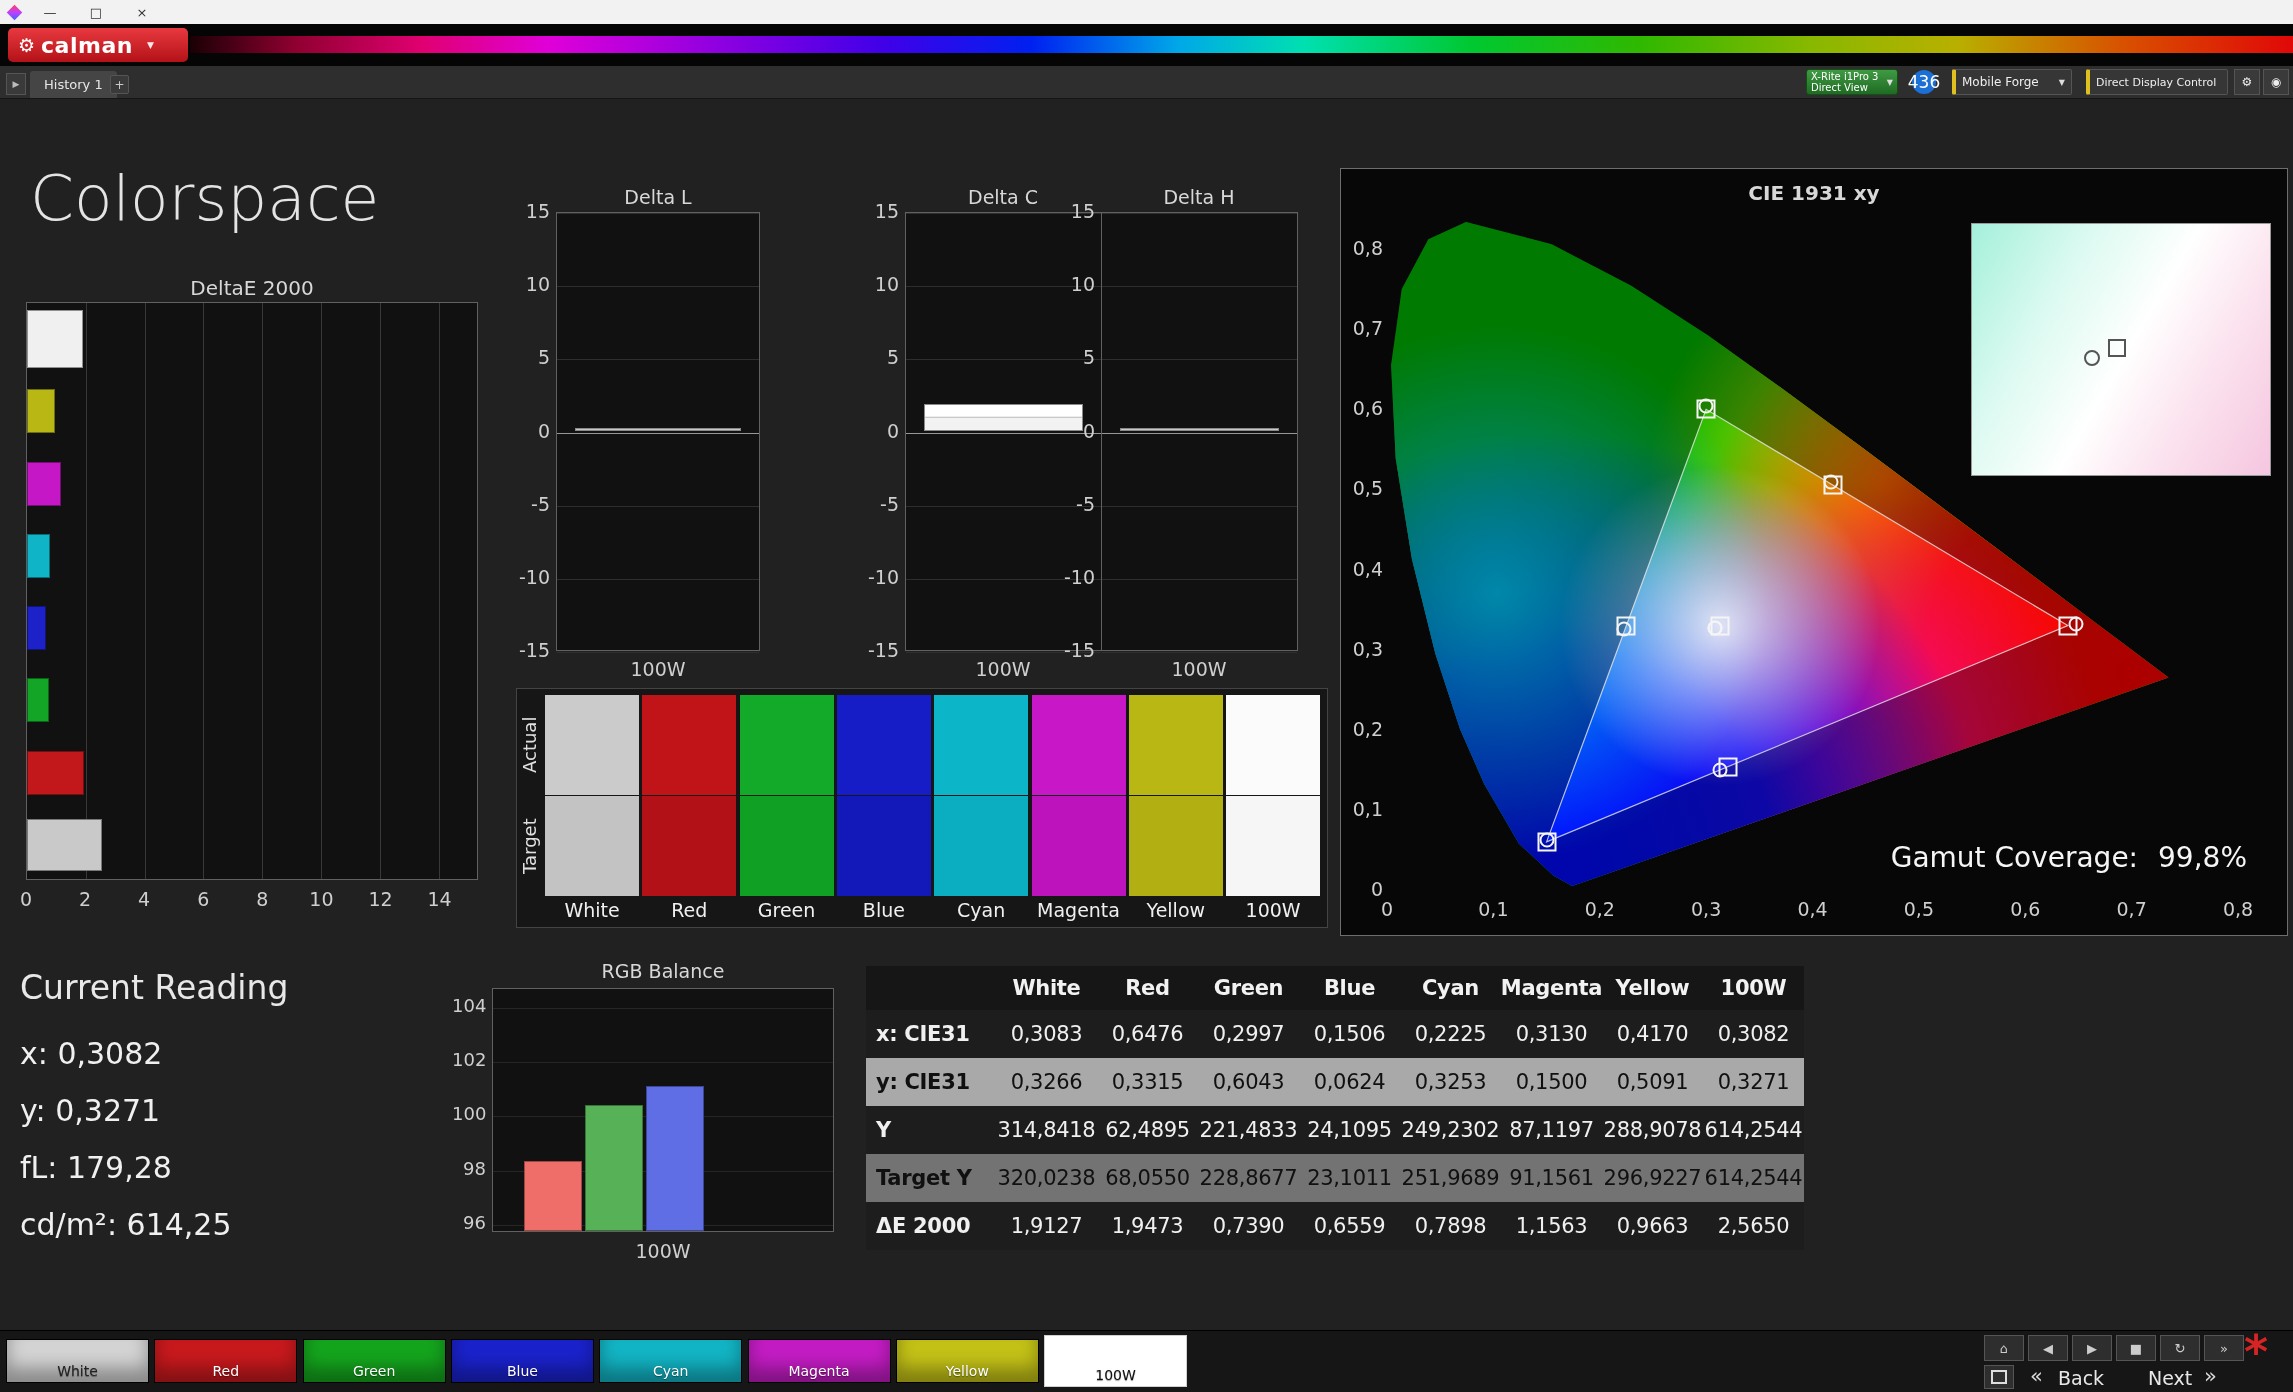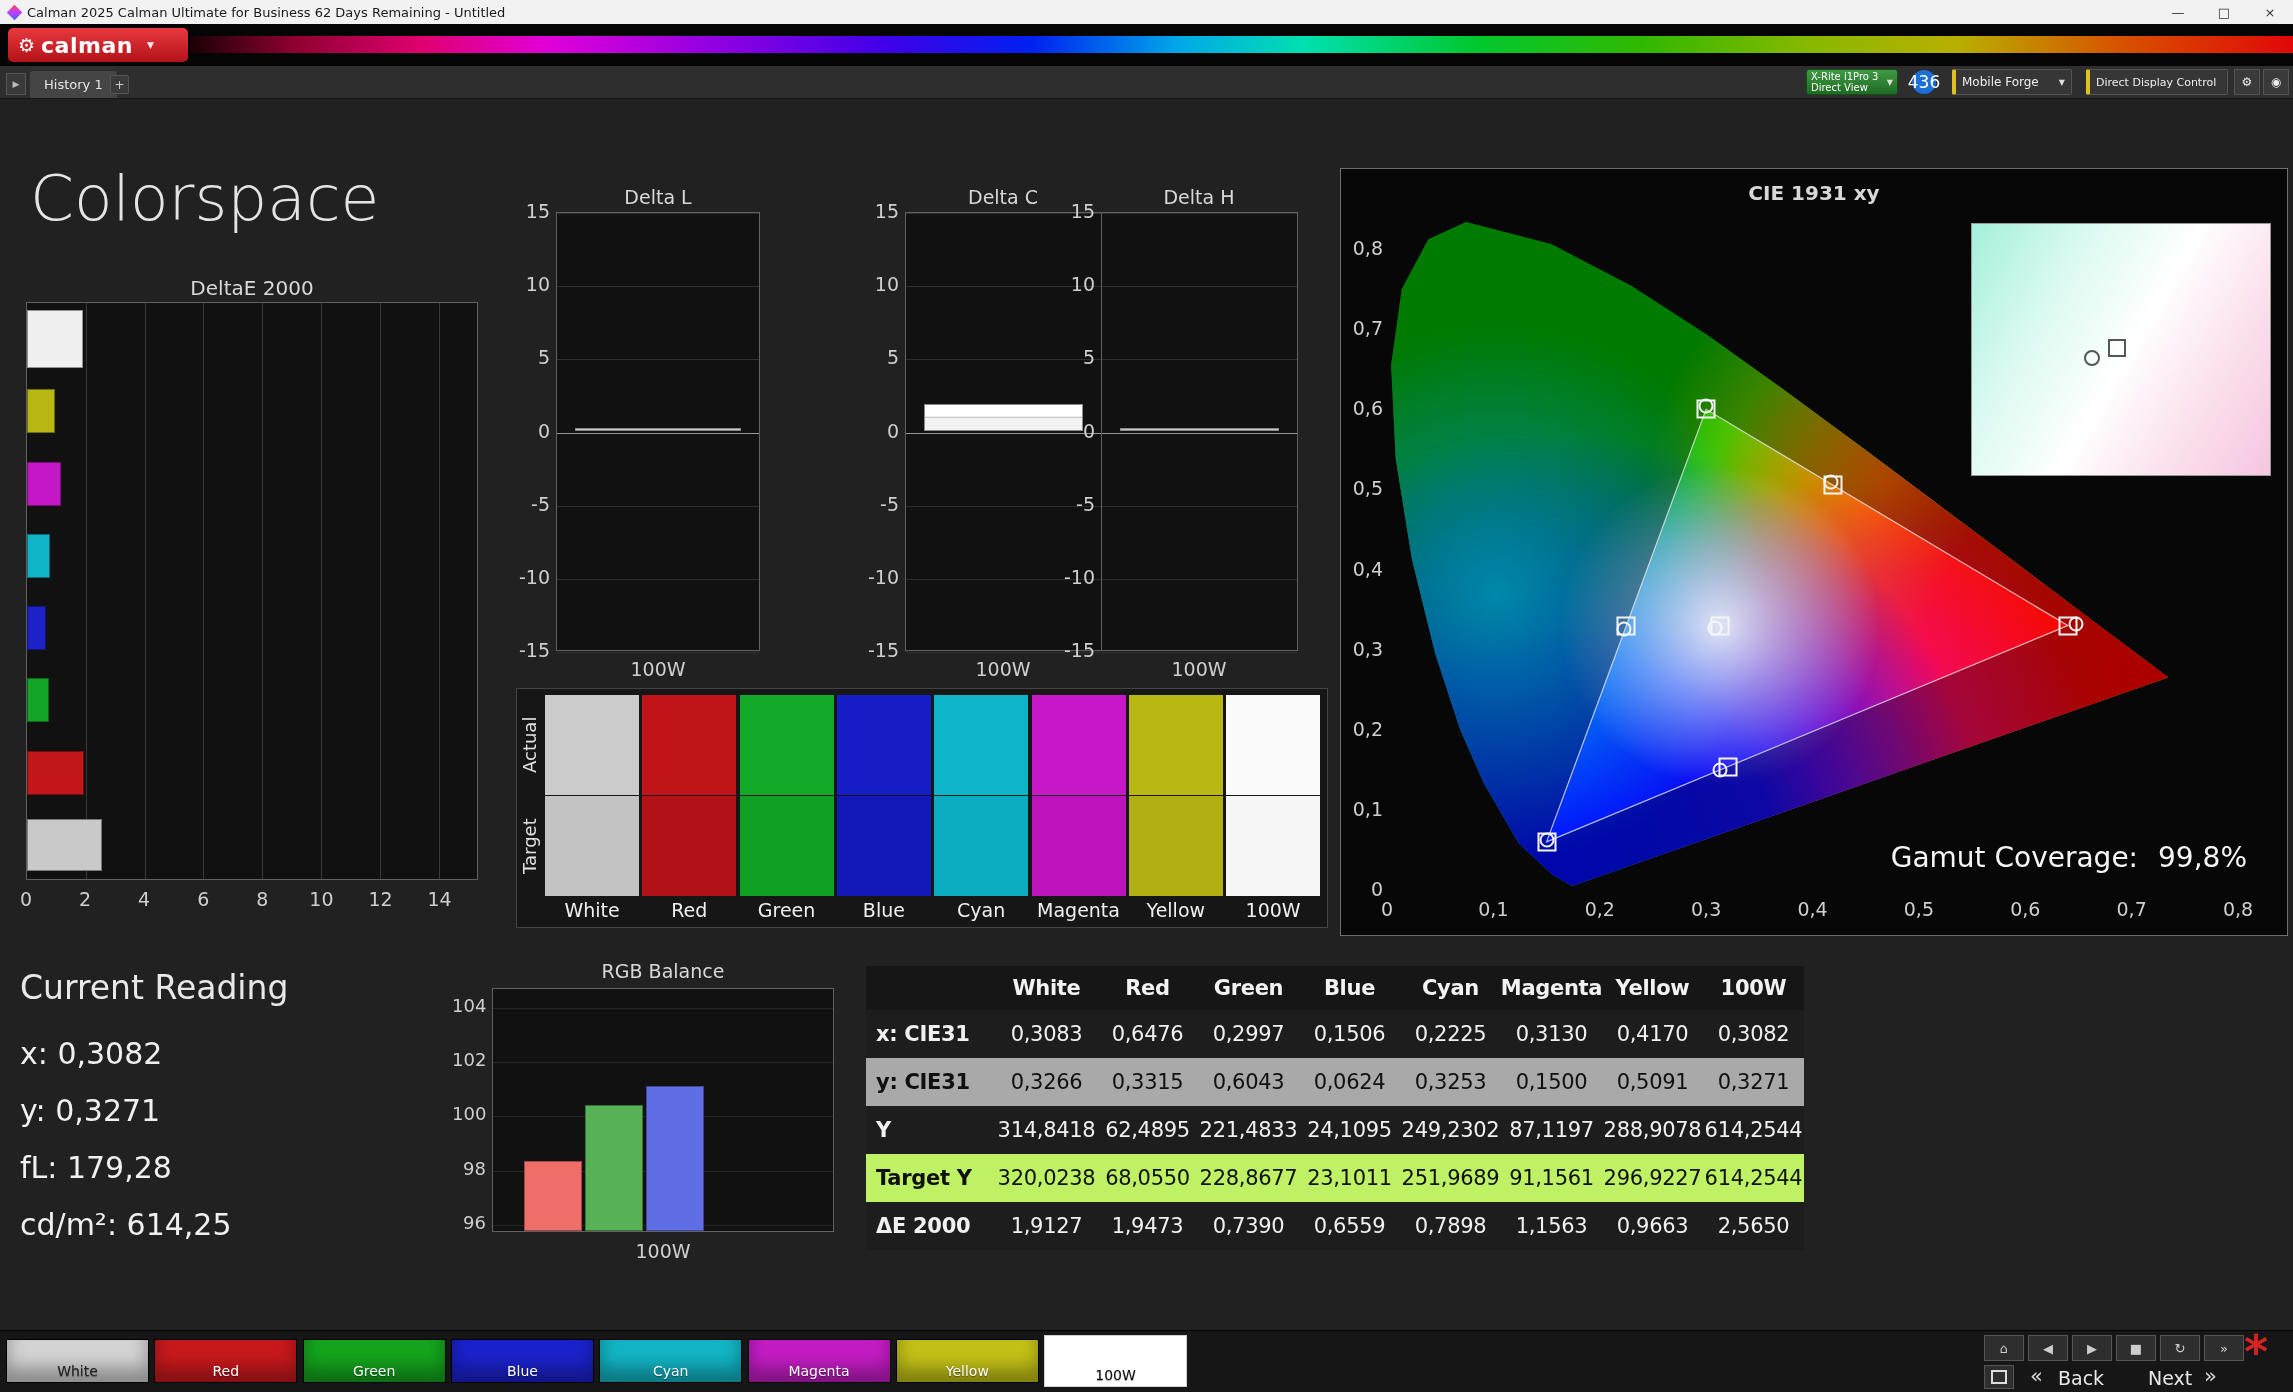--- a/index.html
+++ b/index.html
@@ -79,40 +79,39 @@
   .inset-square{position:absolute;width:14px;height:14px;border:2px solid #555;transform:translate(-50%,-50%);}
   #gamut-line{position:absolute;right:40px;top:672px;font-size:28px;color:#f5f5f5;display:flex;gap:20px;}
 
   
   #meas-table{position:absolute;left:866px;top:966px;display:grid;grid-template-columns:130px repeat(8,101px);font-size:21px;}
   .mcell{height:48px;display:flex;align-items:center;justify-content:center;letter-spacing:-0.3px;}
   .mhead{height:44px;font-weight:bold;background:#161616;color:#f2f2f2;}
   .mlabel{justify-content:flex-start;padding-left:10px;box-sizing:border-box;font-weight:bold;}
   .rdark{background:#1d1d1d;color:#f0f0f0;}
   .rlight{background:#a9a9a9;color:#101010;}
-  .rlight2{background:#bef264;color:#101010;}
+  .rlight2{background:#737373;color:#101010;}
 
   
   #bottombar{position:absolute;left:0;top:1330px;width:2293px;height:62px;background:#161616;border-top:1px solid #000;}
   .cbtn{position:absolute;top:8px;width:143px;height:44px;border:1px solid #000;box-sizing:border-box;box-shadow:inset 0 -14px 18px rgba(0,0,0,0.35);}
   .cbtn.sel{top:4px;height:52px;border:1px solid #d0d0d0;box-shadow:none;}
   .cbtn-label{position:absolute;bottom:3px;width:100%;text-align:center;font-size:14px;text-shadow:0 1px 1px rgba(0,0,0,0.4);}
   .nav-ic{position:absolute;top:4px;width:40px;height:26px;background:#2e2e2e;border:1px solid #555;color:#ccc;font-size:13px;display:flex;align-items:center;justify-content:center;box-sizing:border-box;}
   #nav-square{position:absolute;left:1984px;top:34px;width:30px;height:24px;background:#2e2e2e;border:1px solid #555;display:flex;align-items:center;justify-content:center;box-sizing:border-box;}
   #nav-square .inner{width:12px;height:10px;border:2px solid #ddd;}
   .nav-chev{position:absolute;top:33px;font-size:21px;color:#d8d8d8;}
   .nav-word{position:absolute;top:36px;font-size:19px;color:#e8e8e8;}
   #nav-asterisk{position:absolute;left:2244px;top:-6px;font-size:46px;color:#d42424;font-weight:bold;}
 </style>
 </head>
 <body>
 
 <div id="titlebar">
   <span id="tb-icon"></span>
-  <span id="tb-title">Calman 2025 Calman Ultimate for Business 62 Days Remaining  - Untitled</span>
   <span class="winbtn">—</span>
   <span class="winbtn">□</span>
   <span class="winbtn">×</span>
 </div>
 
 <div id="logobar">
   <div id="logo">
     <span class="gear">⚙</span>
     <span class="name">calman</span>
     <span class="caret">▼</span>

